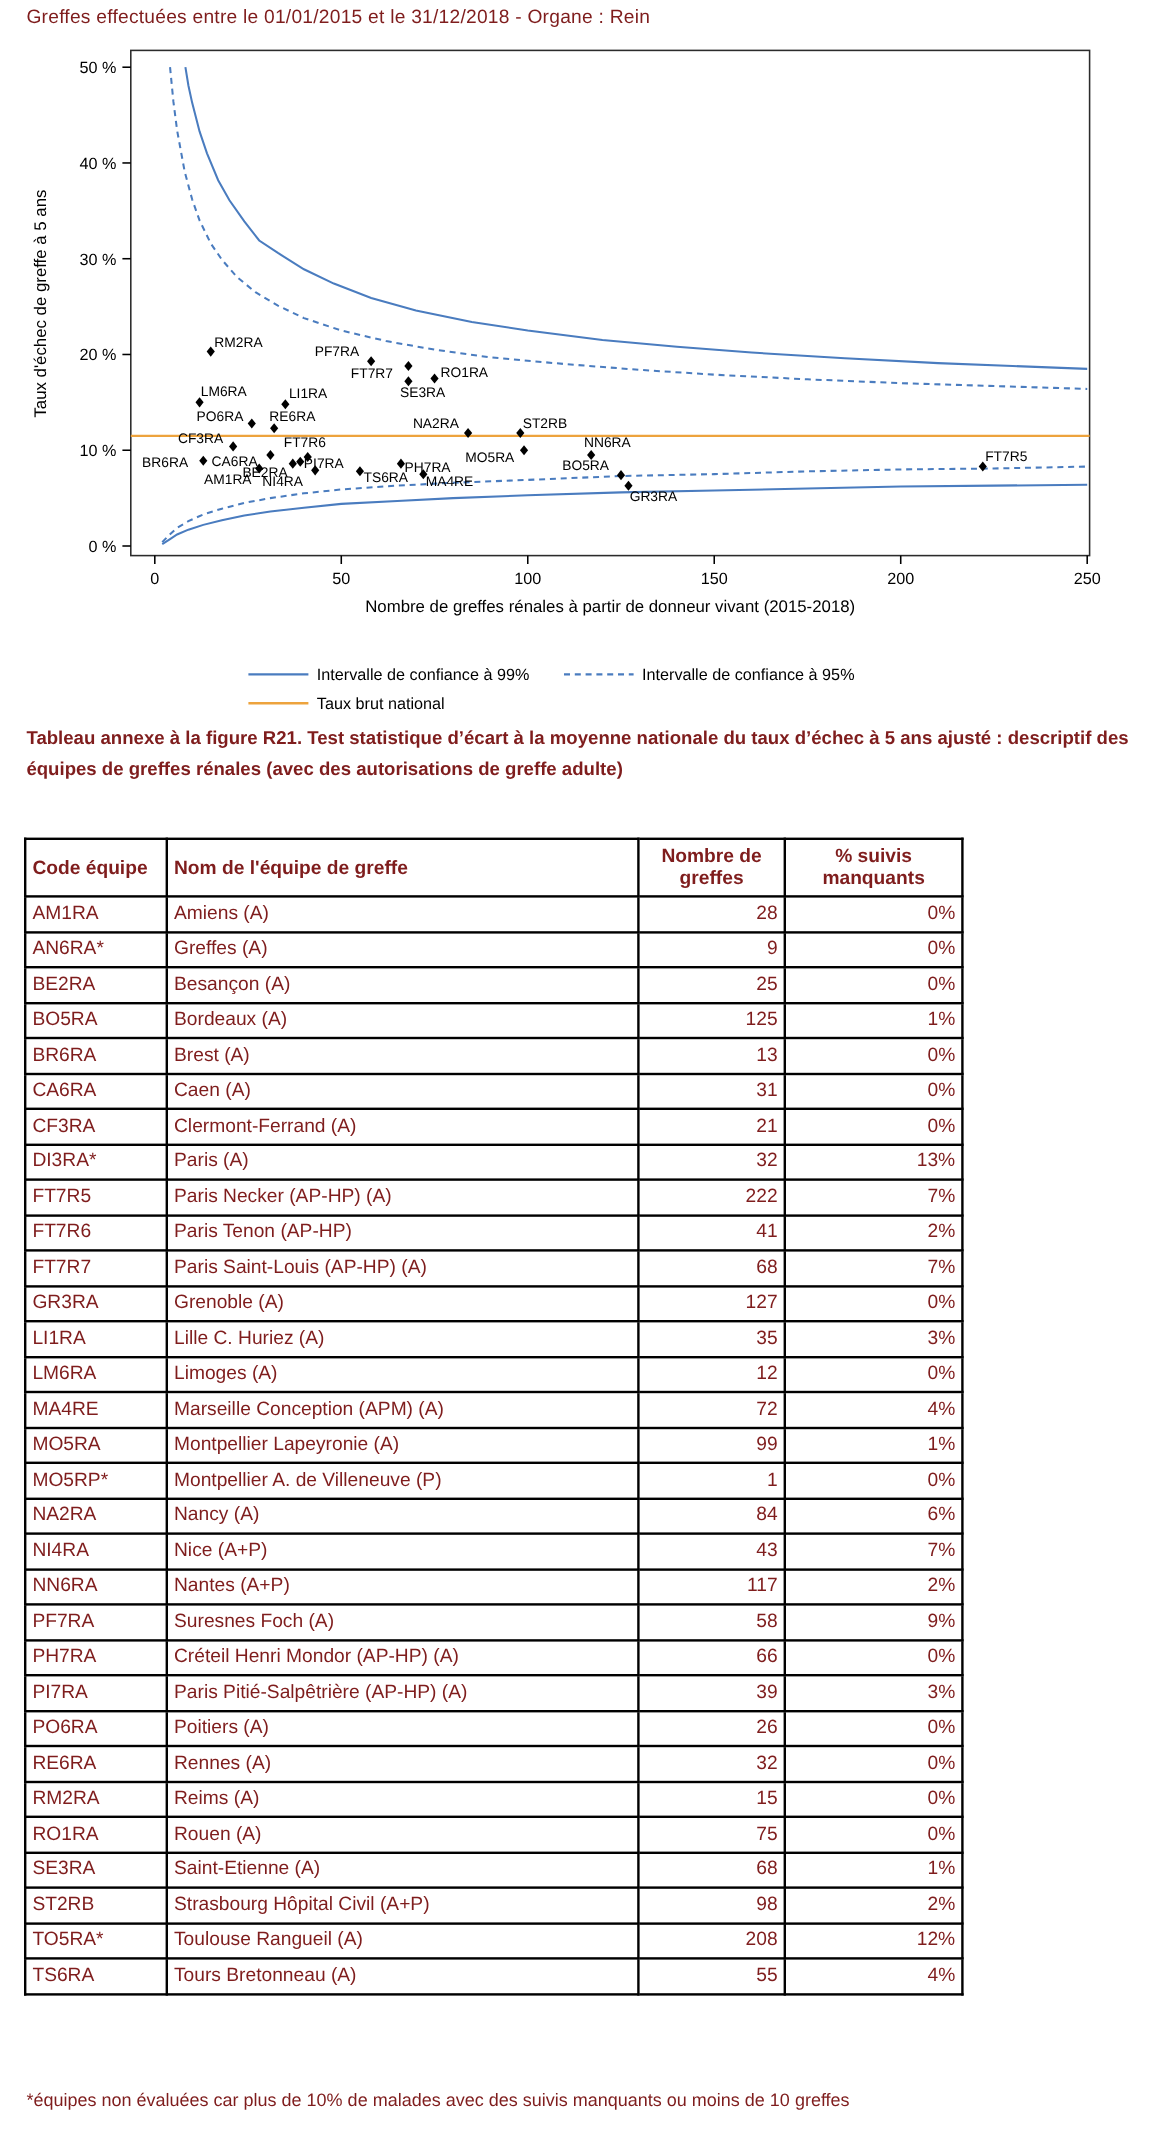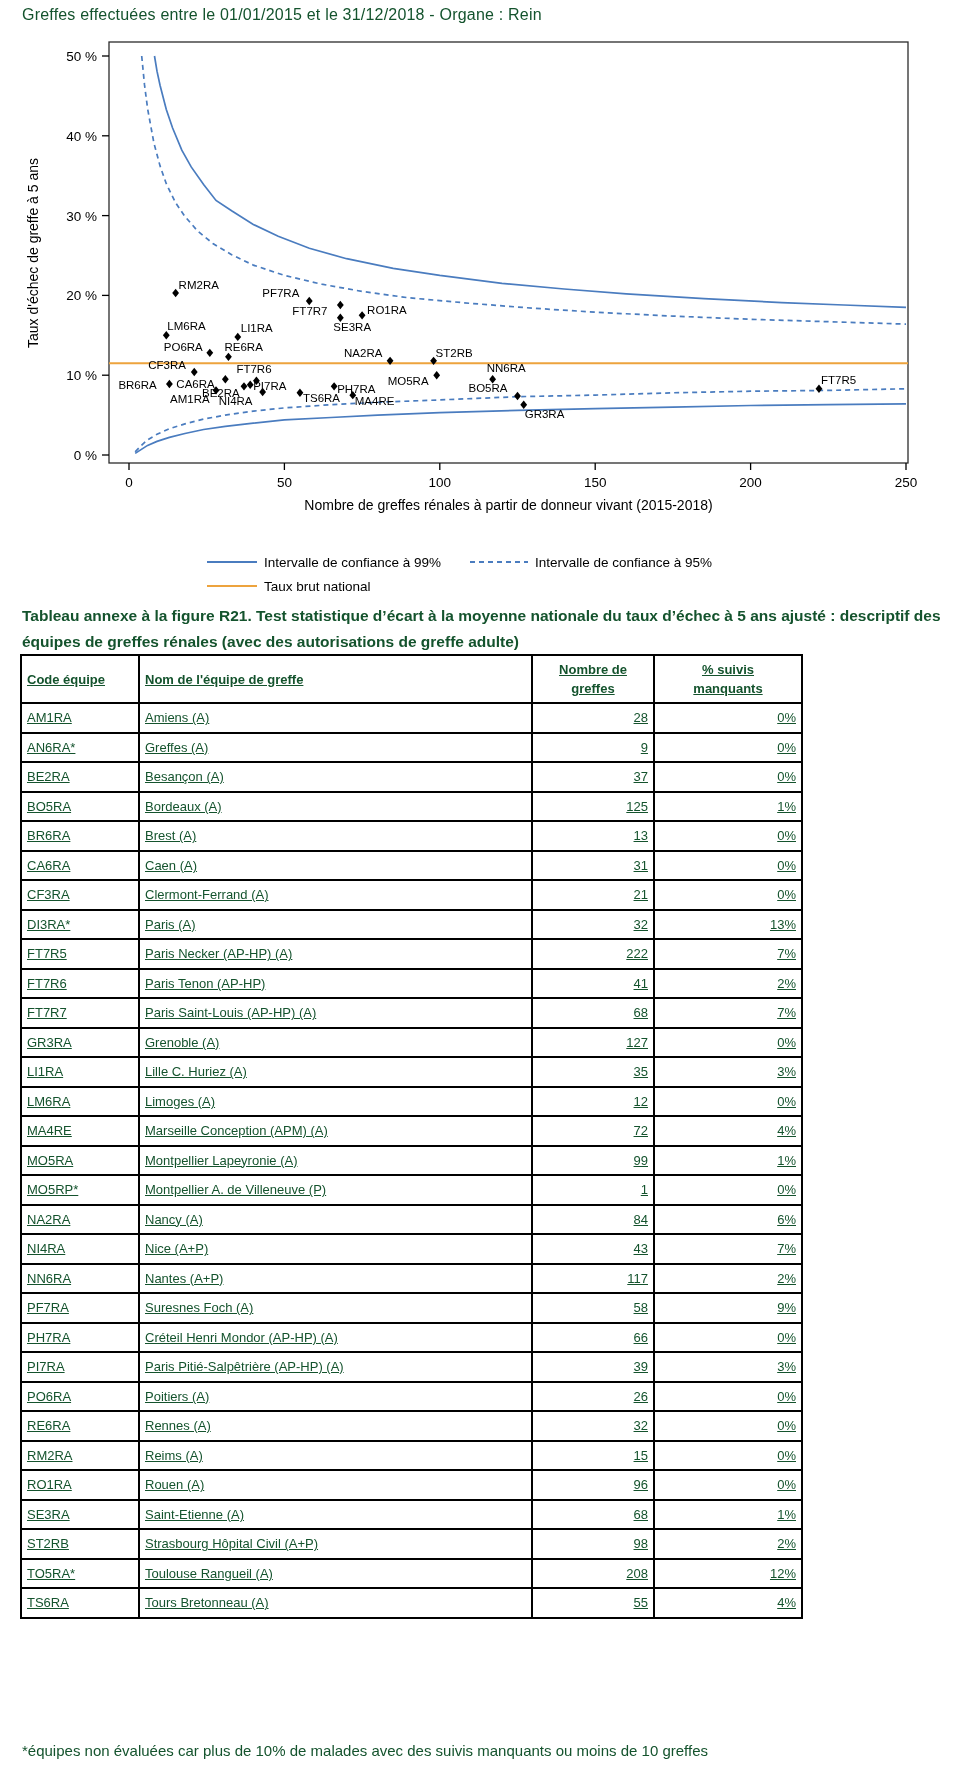--- a/index.html
+++ b/index.html
@@ -1,29 +1,29 @@
 <!DOCTYPE html>
 <html><head>
 <meta charset="utf-8">
 <style>
   html,body { margin:0; padding:0; background:#fff; }
   .page {
     position:relative; width:974px; height:1777px; background:#fff;
-    font-family:"Liberation Sans", sans-serif; color:#14532d; overflow:hidden;
+    font-family:"Liberation Sans", sans-serif; color:#7f1d1d; overflow:hidden;
   }
   #title { position:absolute; left:22px; top:6px; font-size:16px; letter-spacing:0.2px; }
   #funnel { position:absolute; left:0; top:0; }
   svg text { font-family:"Liberation Sans", sans-serif; fill:#000; }
   #table-title {
     position:absolute; left:22px; top:603px; width:934px;
     font-weight:bold; font-size:15.5px; line-height:26px;
   }
   #eq-table {
-    position:absolute; left:20px; top:654px; width:731px;
-    border-collapse:collapse; table-layout:fixed; font-size:13px;text-decoration:underline;
+    position:absolute; left:20px; top:698px; width:731px;
+    border-collapse:collapse; table-layout:fixed; font-size:16px;
   }
   #eq-table th, #eq-table td {
     border:2px solid #000; padding:0 5px; overflow:hidden; white-space:nowrap;
     vertical-align:middle;
   }
   #eq-table th { height:46px; font-weight:bold; line-height:19px; }
   #eq-table td { height:27.5px; }
   .col-code  { width:118px; }
   .col-name  { width:393px; }
   .col-count { width:122px; }
@@ -161,21 +161,21 @@
         </tr>
         <tr>
           <td class="cell-code">AN6RA*</td>
           <td class="cell-name">Greffes (A)</td>
           <td class="cell-count">9</td>
           <td class="cell-pct">0%</td>
         </tr>
         <tr>
           <td class="cell-code">BE2RA</td>
           <td class="cell-name">Besançon (A)</td>
-          <td class="cell-count">37</td>
+          <td class="cell-count">25</td>
           <td class="cell-pct">0%</td>
         </tr>
         <tr>
           <td class="cell-code">BO5RA</td>
           <td class="cell-name">Bordeaux (A)</td>
           <td class="cell-count">125</td>
           <td class="cell-pct">1%</td>
         </tr>
         <tr>
           <td class="cell-code">BR6RA</td>
@@ -305,21 +305,21 @@
         </tr>
         <tr>
           <td class="cell-code">RM2RA</td>
           <td class="cell-name">Reims (A)</td>
           <td class="cell-count">15</td>
           <td class="cell-pct">0%</td>
         </tr>
         <tr>
           <td class="cell-code">RO1RA</td>
           <td class="cell-name">Rouen (A)</td>
-          <td class="cell-count">96</td>
+          <td class="cell-count">75</td>
           <td class="cell-pct">0%</td>
         </tr>
         <tr>
           <td class="cell-code">SE3RA</td>
           <td class="cell-name">Saint-Etienne (A)</td>
           <td class="cell-count">68</td>
           <td class="cell-pct">1%</td>
         </tr>
         <tr>
           <td class="cell-code">ST2RB</td>

